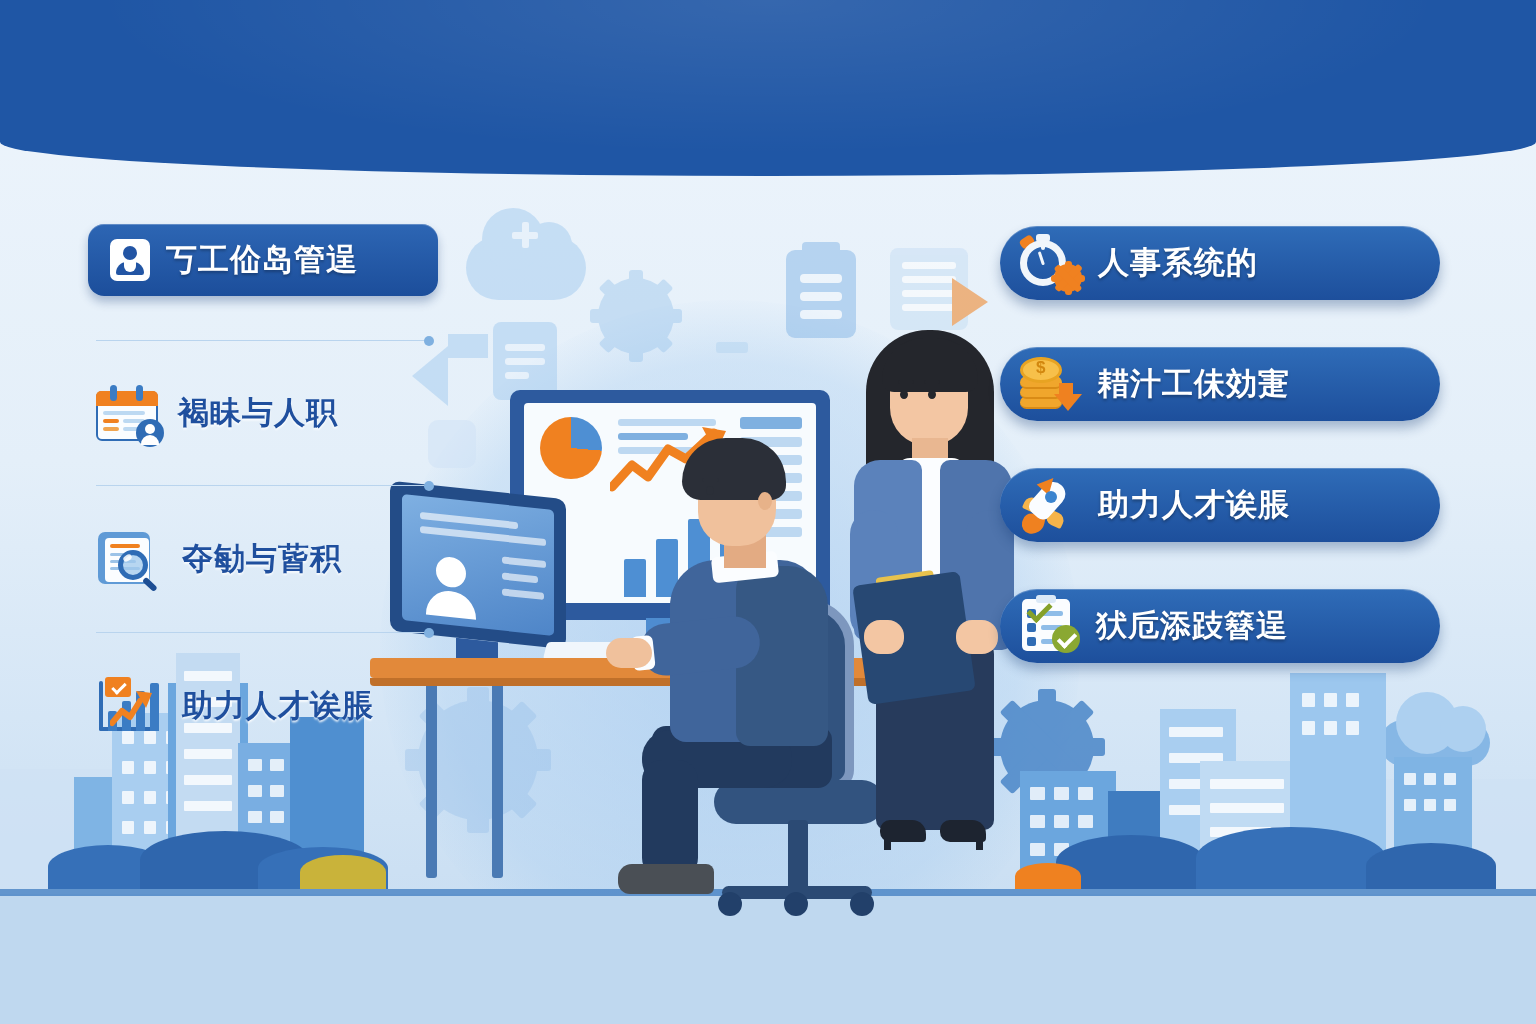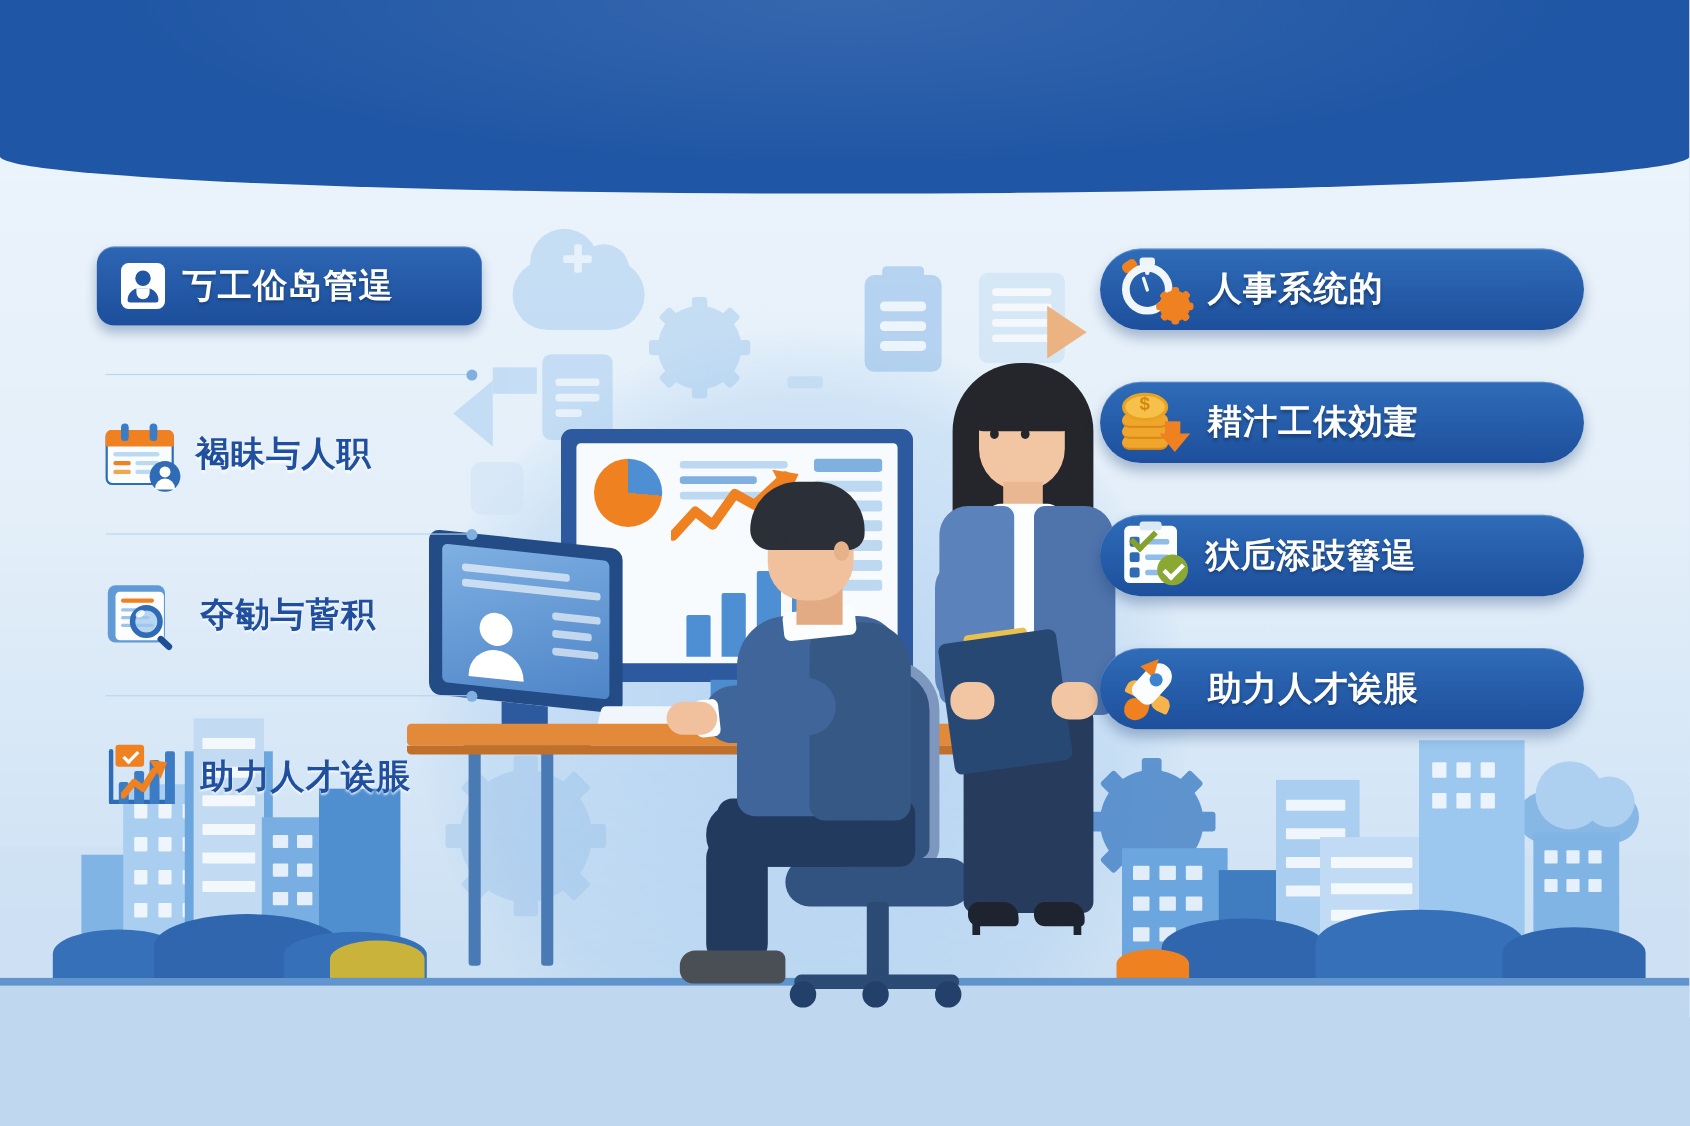--- a/index.html
+++ b/index.html
@@ -660,41 +660,41 @@
         <div class="layer" style="bottom:24px;"></div>
         <div class="top"></div>
         <div class="dollar">$</div>
         <div class="arrbody"></div>
           <div class="arr"></div>
       </div>
       <div class="lbl">耤汁工佅効寁</div>
     </div>
 
     <div class="rpill">
+      <div class="ico ic-rocket">
+        <div class="flame"></div>
+        <div class="fin1"></div>
+          <div class="fin2"></div>
+        <div class="body"></div>
+        <div class="nose"></div>
+        <div class="win"></div>
+      </div>
+      <div class="lbl">助力人才诶脹</div>
+    </div>
+
+    <div class="rpill">
       <div class="ico ic-check">
         <div class="sheet"></div>
           <div class="tab"></div>
         <div class="box" style="top:12px;"></div>
           <div class="ln" style="top:14px;width:22px;"></div>
         <div class="box" style="top:26px;"></div>
           <div class="ln" style="top:28px;width:22px;"></div>
         <div class="box" style="top:40px;"></div>
           <div class="ln" style="top:42px;width:22px;"></div>
         <div class="tick"></div>
         <div class="circ"></div>
       </div>
       <div class="lbl">犾卮添跂簮逞</div>
     </div>
-
-    <div class="rpill">
-      <div class="ico ic-rocket">
-        <div class="flame"></div>
-        <div class="fin1"></div>
-          <div class="fin2"></div>
-        <div class="body"></div>
-        <div class="nose"></div>
-        <div class="win"></div>
-      </div>
-      <div class="lbl">助力人才诶脹</div>
-    </div>
   </div>
 
 </div>
 
 </body></html>

